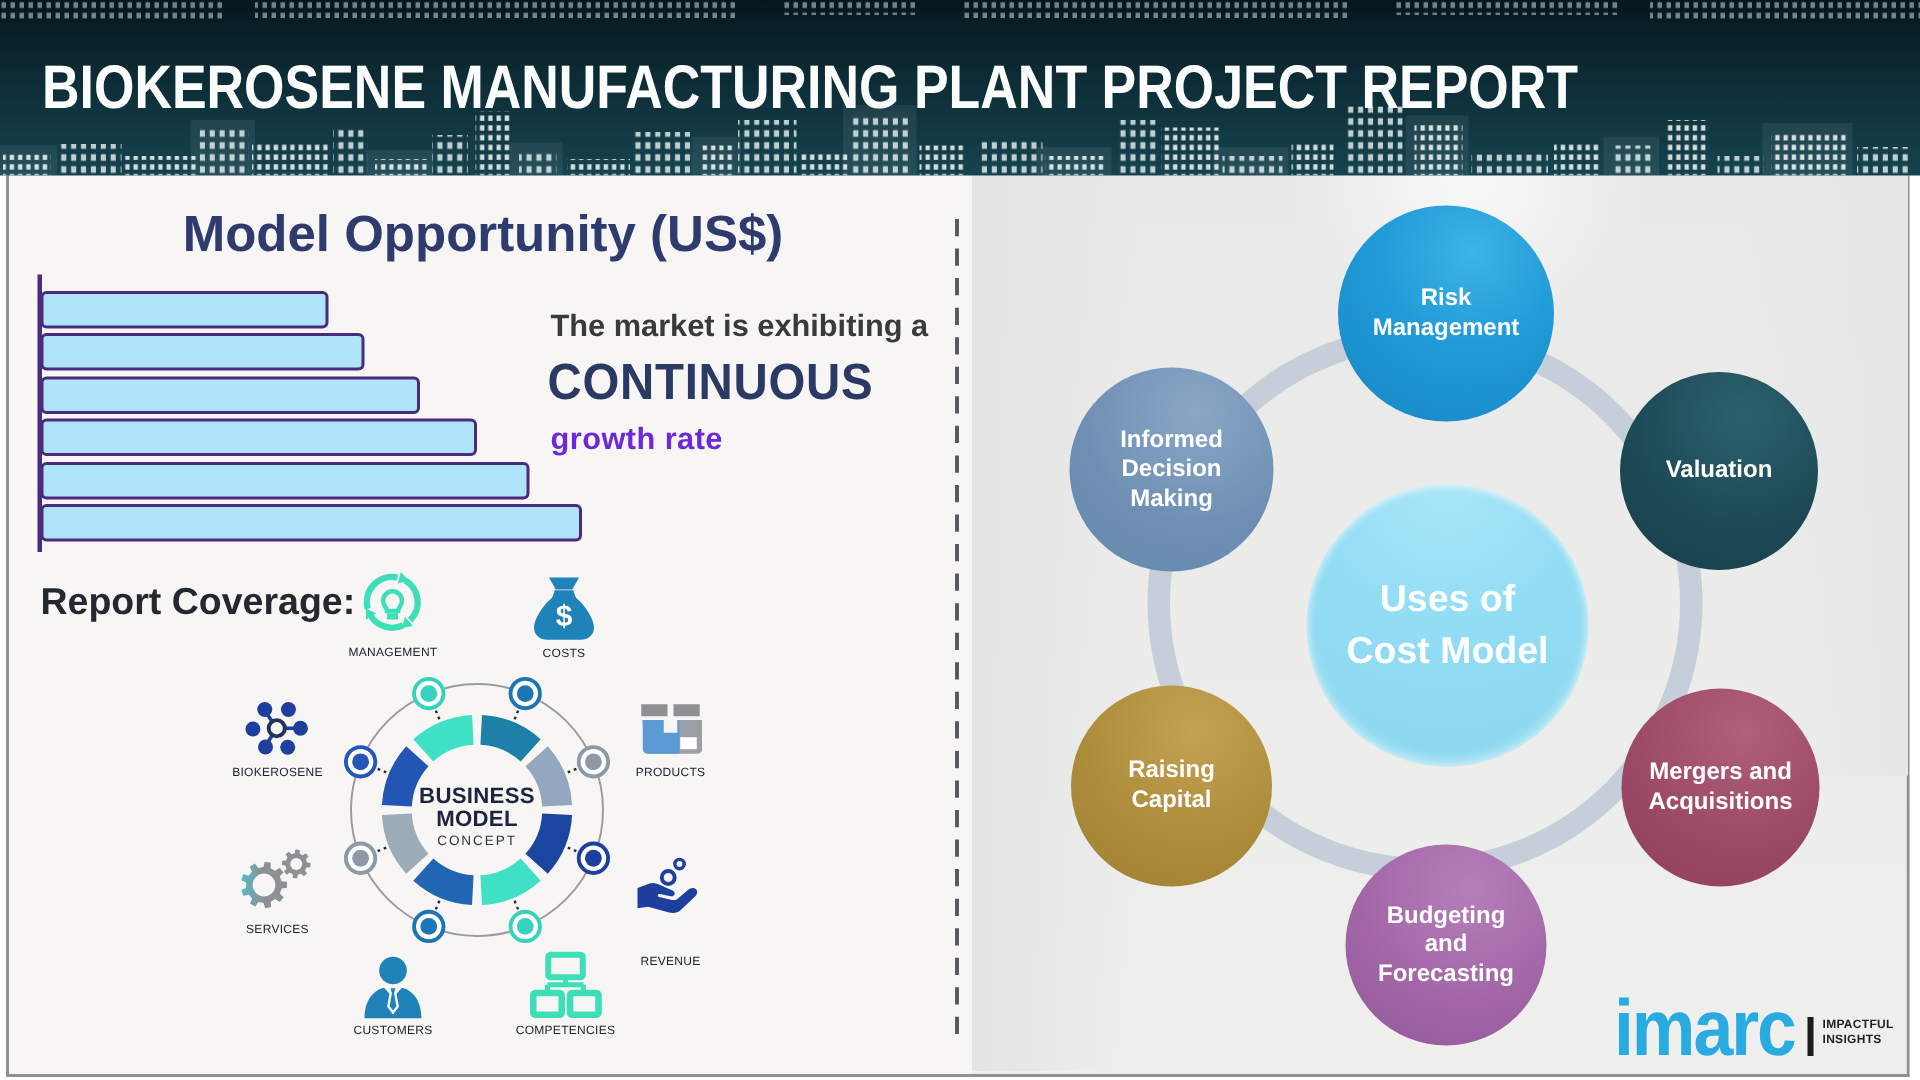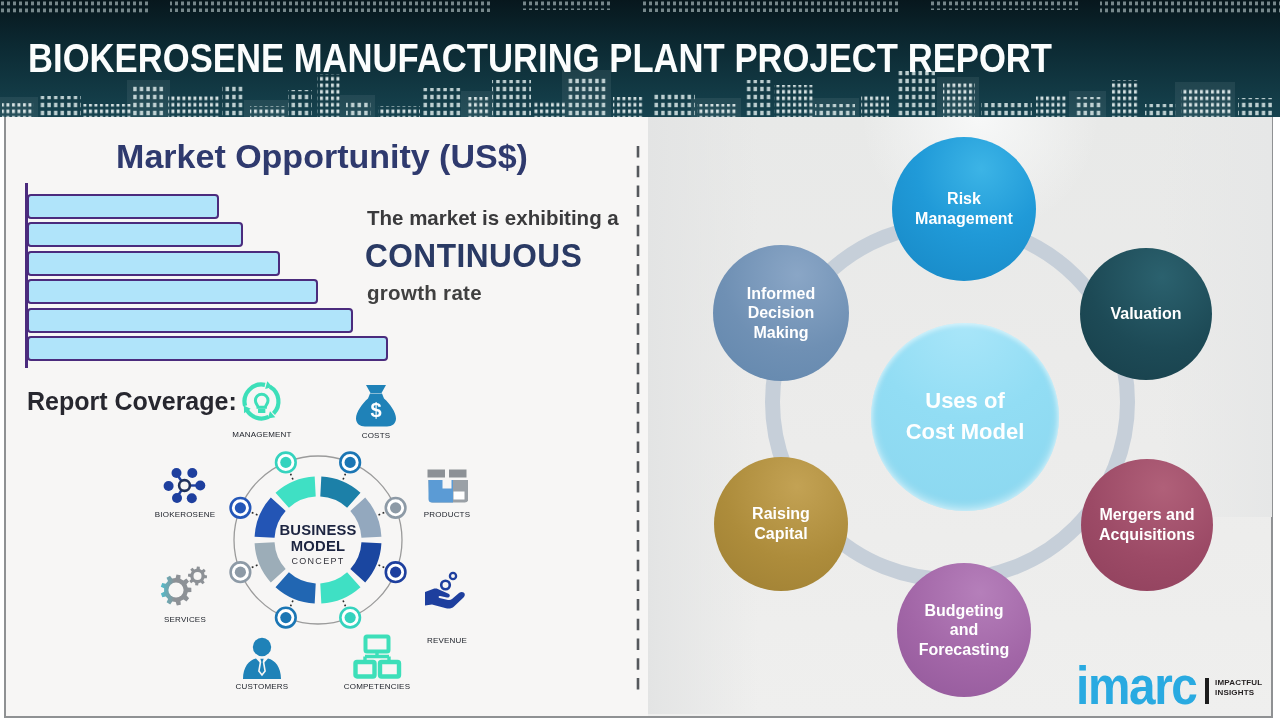--- a/index.html
+++ b/index.html
@@ -14,32 +14,32 @@
   
   #frame{left:4px;top:117px;width:1265px;height:599px;border:2px solid #8f9193;border-top:none;background:#f7f6f5;}
   #rightbg{left:648px;top:117px;width:623px;height:599px;
     background:linear-gradient(180deg,#e8e9e8 0%,#ebebea 40%,#efefee 100%);}
   
   #mo-title{left:0px;top:137px;width:644px;text-align:center;font-size:34px;font-weight:bold;color:#2f3a6e;}
   .bar{position:absolute;background:#b0e4fa;border:2.5px solid #4b2b7d;border-radius:4px;height:21px;}
   #axis{left:25px;top:183px;width:2.5px;height:185px;background:#4b2b7d;}
   #t1{left:367px;top:206px;font-size:20.5px;font-weight:bold;color:#3a3a3c;}
   #t2{left:365px;top:236px;font-size:34px;font-weight:bold;color:#2a3a64;letter-spacing:.5px;transform:scaleX(.93);transform-origin:left center;}
-  #t3{left:367px;top:281px;font-size:20.5px;letter-spacing:.3px;font-weight:bold;color:#404040;}
+  #t3{left:367px;top:281px;font-size:20.5px;letter-spacing:.3px;font-weight:bold;color:#6d28d9;}
   #rc{left:27px;top:387px;font-size:25px;font-weight:bold;color:#27272f;}
   .iclab{position:absolute;font-size:8px;color:#20242c;text-align:center;letter-spacing:.2px;}
   
   .sat{position:absolute;border-radius:50%;color:#fff;font-weight:bold;
     display:flex;align-items:center;justify-content:center;text-align:center;
     font-size:16px;line-height:1.22;}
   #ring{left:765px;top:217px;width:370px;height:370px;border-radius:50%;
     border:15px solid #c6cfd9;box-sizing:border-box;}
   #ctr{left:871px;top:323px;width:188px;height:188px;border-radius:50%;
     background:radial-gradient(circle at 50% 0%, #a9e6f9 0%, #92ddf4 45%, #8bd7ef 100%);
-    color:#feffff;font-size:22px;font-weight:bold;display:flex;align-items:center;justify-content:center;text-align:center;line-height:1.4;
+    color:#feffff;font-size:25px;font-weight:bold;display:flex;align-items:center;justify-content:center;text-align:center;line-height:1.4;
     box-shadow:inset 0 -3px 8px rgba(255,255,255,.55), inset 0 2px 5px rgba(255,255,255,.5);}
   
   #imarc{left:1076px;top:658px;width:200px;height:52px;}
   #imarc .word{position:absolute;left:0;top:-3px;font-size:53px;font-weight:bold;color:#29aae1;letter-spacing:-1.5px;
     transform:scaleX(.9);transform-origin:left center;}
   #imarc .bar{position:absolute;left:129px;top:20px;width:4px;height:26px;background:#1c1c1c;border:none;border-radius:0;}
   #imarc .tag{position:absolute;left:139px;top:20px;font-size:8px;font-weight:bold;color:#231f20;line-height:1.3;letter-spacing:.2px;}
 </style>
 </head>
 <body>
@@ -115,21 +115,21 @@
     <rect x="520" y="0" width="90" height="10" fill="url(#win3)"></rect>
     <rect x="640" y="0" width="260" height="12" fill="url(#win3)"></rect>
     <rect x="930" y="0" width="150" height="10" fill="url(#win3)"></rect>
     <rect x="1100" y="0" width="180" height="13" fill="url(#win3)"></rect>
   </svg>
   <div class="abs" id="title">BIOKEROSENE MANUFACTURING PLANT PROJECT REPORT</div>
   <svg class="abs" style="left:635px;top:146px;" width="6" height="548" viewBox="0 0 6 548">
     <line x1="3" y1="0" x2="3" y2="548" stroke="#55585c" stroke-width="2.6" stroke-dasharray="11.5 8.2"></line>
   </svg>
 
-  <div class="abs" id="mo-title">Market Opportunity (US$)</div>
+  <div class="abs" id="mo-title">Model Opportunity (US$)</div>
   <div class="abs" id="axis"></div>
   <div class="bar" style="left:27px;top:194px;width:188px;"></div>
   <div class="bar" style="left:27px;top:222px;width:212px;"></div>
   <div class="bar" style="left:27px;top:251px;width:249px;"></div>
   <div class="bar" style="left:27px;top:279px;width:287px;"></div>
   <div class="bar" style="left:27px;top:308px;width:322px;"></div>
   <div class="bar" style="left:27px;top:336px;width:357px;"></div>
   <div class="abs" id="t1">The market is exhibiting a</div>
   <div class="abs" id="t2">CONTINUOUS</div>
   <div class="abs" id="t3">growth rate</div>

